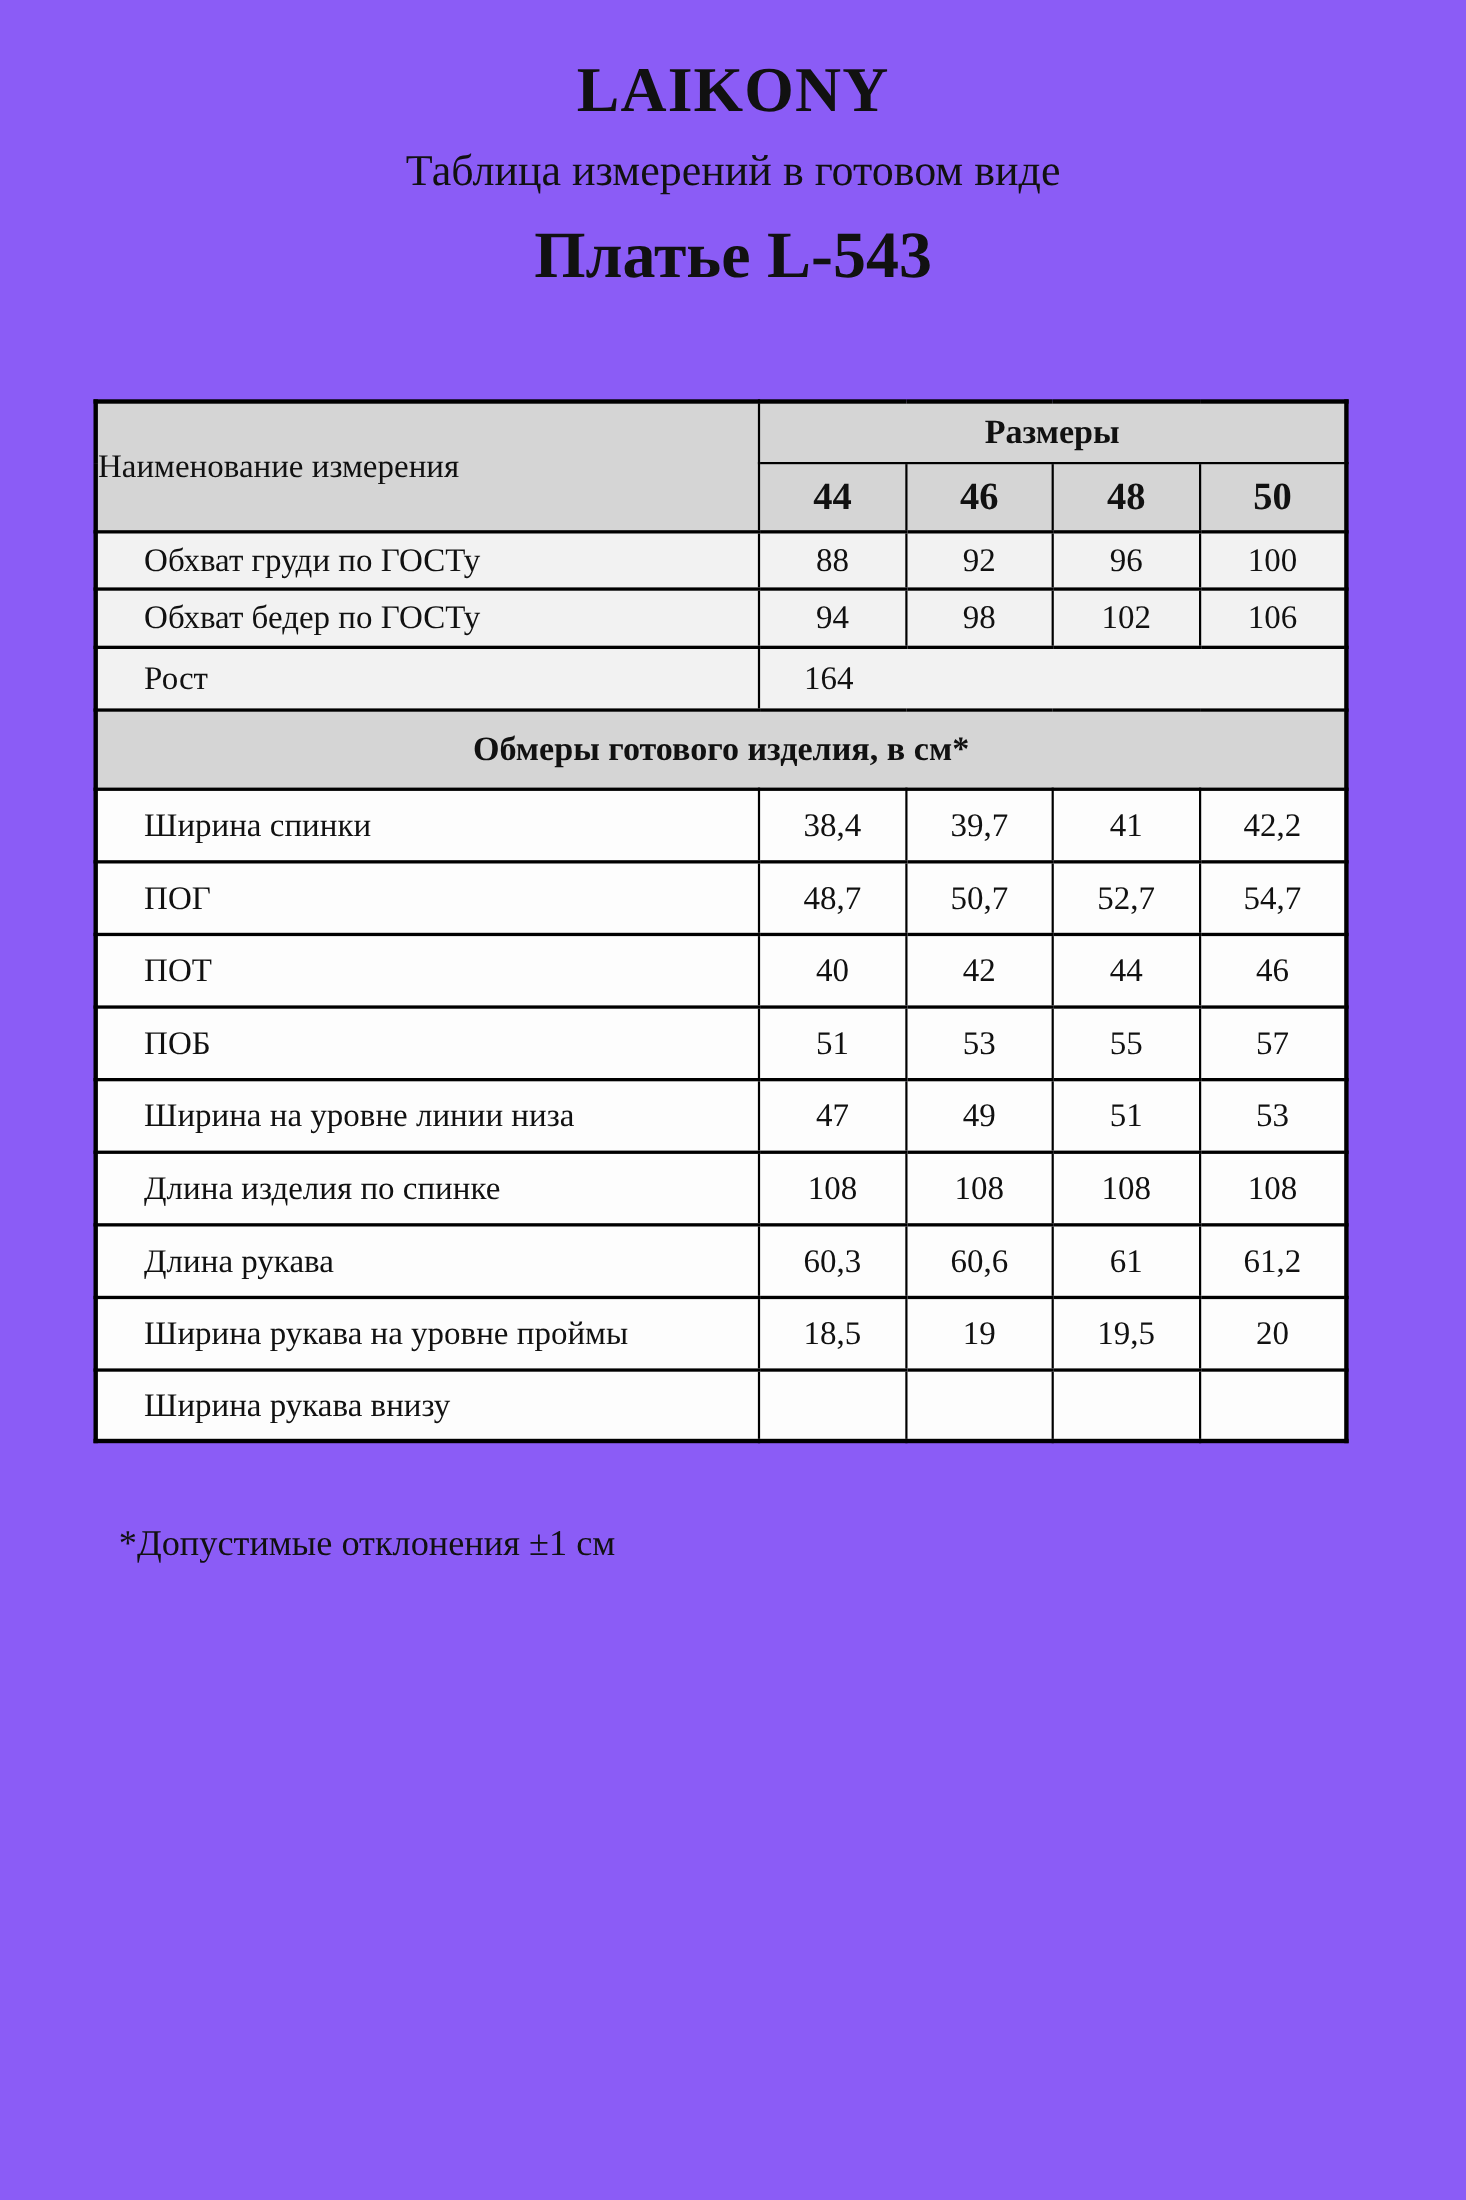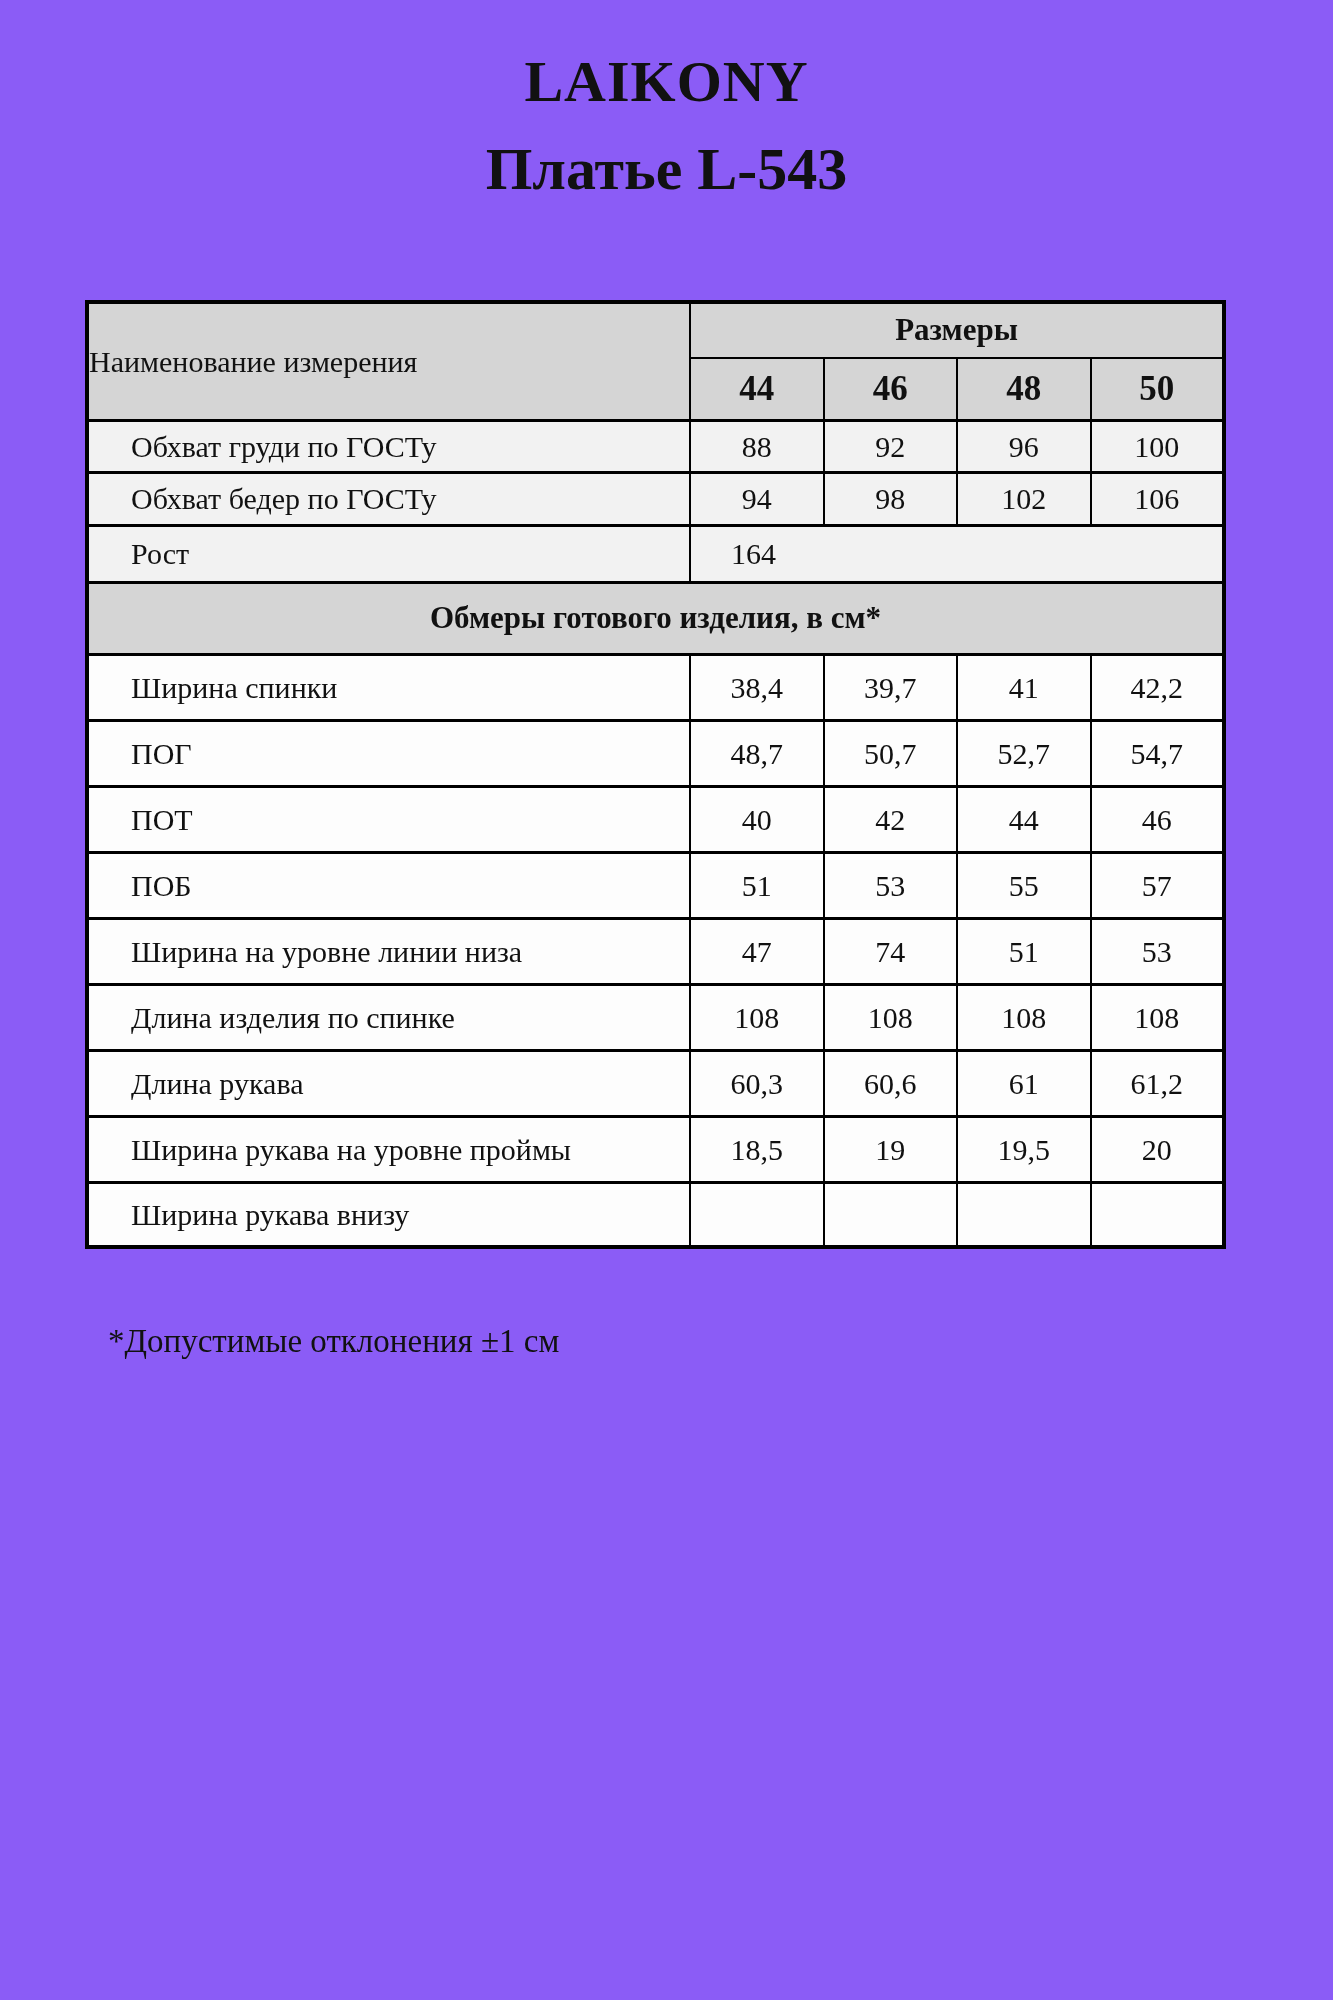--- a/index.html
+++ b/index.html
@@ -96,20 +96,21 @@
     margin: 74px 0 0 108px;
     font-size: 33px;
   }
 </style>
 </head>
 <body>
 
 <div class="page">
 
   <h1 class="brand">LAIKONY</h1>
+  <div class="subtitle">Таблица измерений в готовом виде</div>
   <h2 class="product">Платье L-543</h2>
 
   <div class="table-wrap">
     <table class="size-table">
       <colgroup>
         <col class="c-name">
         <col class="c-size">
           <col class="c-size">
           <col class="c-size">
           <col class="c-size">
@@ -173,21 +174,21 @@
         <tr class="r-meas">
           <td class="lbl">ПОБ</td>
           <td class="val">51</td>
           <td class="val">53</td>
           <td class="val">55</td>
           <td class="val">57</td>
         </tr>
         <tr class="r-meas">
           <td class="lbl">Ширина на уровне линии низа</td>
           <td class="val">47</td>
-          <td class="val">74</td>
+          <td class="val">49</td>
           <td class="val">51</td>
           <td class="val">53</td>
         </tr>
         <tr class="r-meas">
           <td class="lbl">Длина изделия по спинке</td>
           <td class="val">108</td>
           <td class="val">108</td>
           <td class="val">108</td>
           <td class="val">108</td>
         </tr>

